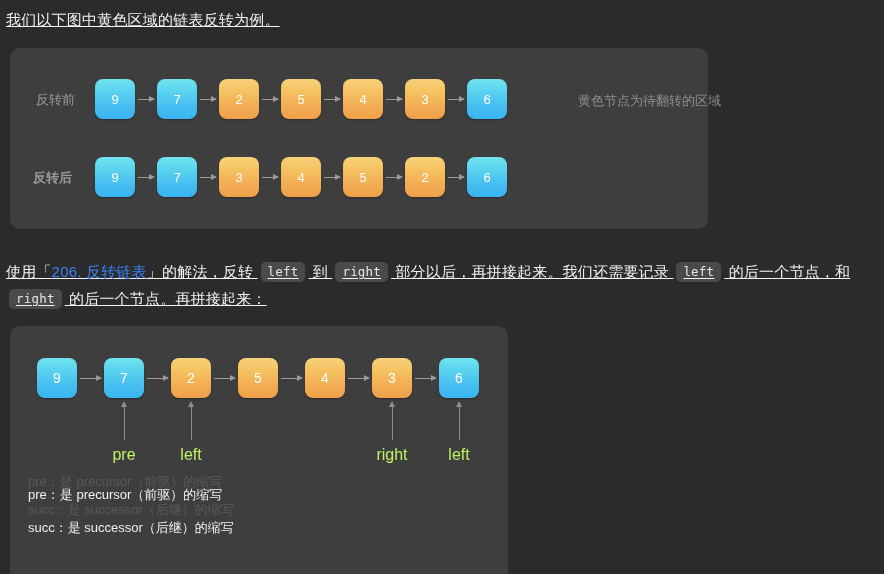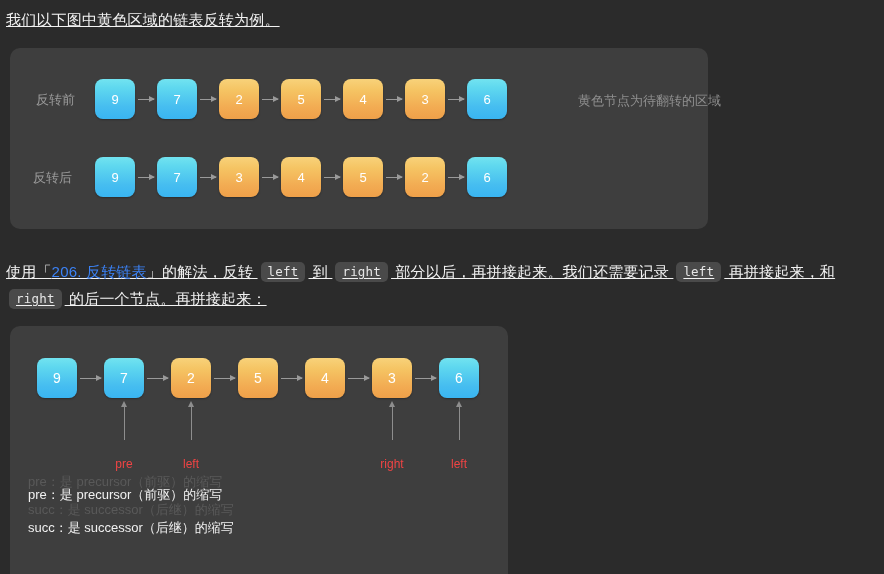--- a/index.html
+++ b/index.html
@@ -104,25 +104,24 @@
     position: absolute;
     top: -6px;
     left: -3.5px;
     width: 0; height: 0;
     border-bottom: 6px solid #8e8e8e;
     border-left: 3.5px solid transparent;
     border-right: 3.5px solid transparent;
   }
   .ptr-label {
     position: absolute;
-    color: #ef4444;
-    font-size: 12px;
+    color: #bef264;
+    font-size: 16px;
     text-align: center;
     user-select: none;
-    margin-top: 11px;
   }
 
   
   .row-label {
     position: absolute;
     color: #9a9a9a;
     font-size: 13px;
     user-select: none;
   }
   .legend {
@@ -150,21 +149,21 @@
 <body>
 
 <div id="page">
 
   <div class="para" style="left:6px; top:6px; width:860px;">
     <span>我们以下图中黄色区域的链表反转为例。</span>
   </div>
 
   <div class="panel" id="panel1" style="left:10px; top:48px; width:698px; height:181px;"></div>
 
-  <div class="para" style="left:6px; top:258px; width:874px;"><span>使用「</span><a class="lnk" href="#">206. 反转链表</a><span>」的解法，反转 </span><code class="code">left</code><span> 到 </span><code class="code">right</code><span> 部分以后，再拼接起来。我们还需要记录 </span><code class="code">left</code><span> 再拼接起来，和 </span><code class="code">right</code><span> 的后一个节点。再拼接起来：</span></div>
+  <div class="para" style="left:6px; top:258px; width:874px;"><span>使用「</span><a class="lnk" href="#">206. 反转链表</a><span>」的解法，反转 </span><code class="code">left</code><span> 到 </span><code class="code">right</code><span> 部分以后，再拼接起来。我们还需要记录 </span><code class="code">left</code><span> 的后一个节点，和 </span><code class="code">right</code><span> 的后一个节点。再拼接起来：</span></div>
 
   <div class="panel" id="panel2" style="left:10px; top:326px; width:498px; height:260px;"></div>
 
 <div class="row-label" style="left: 36px; top: 91px;">反转前</div>
     <div class="node blue" style="left: 95px; top: 79px; width: 40px; height: 40px; font-size: 13px;">
       <span>9</span>
     </div>
     <div class="arrow" style="left: 138px; top: 99px; width: 16px;"></div>
     <div class="node blue" style="left: 157px; top: 79px; width: 40px; height: 40px; font-size: 13px;">
       <span>7</span>
@@ -182,21 +181,21 @@
       <span>4</span>
     </div>
     <div class="arrow" style="left: 386px; top: 99px; width: 16px;"></div>
     <div class="node orange" style="left: 405px; top: 79px; width: 40px; height: 40px; font-size: 13px;">
       <span>3</span>
     </div>
     <div class="arrow" style="left: 448px; top: 99px; width: 16px;"></div>
     <div class="node blue" style="left: 467px; top: 79px; width: 40px; height: 40px; font-size: 13px;">
       <span>6</span>
     </div>
-    <div class="row-label" style="left: 33px; top: 169px;">反转后</div>
+    <div class="row-label" style="left: 33px; top: 169px; font-weight: bold;">反转后</div>
     <div class="node blue" style="left: 95px; top: 157px; width: 40px; height: 40px; font-size: 13px;">
       <span>9</span>
     </div>
     <div class="arrow" style="left: 138px; top: 177px; width: 16px;"></div>
     <div class="node blue" style="left: 157px; top: 157px; width: 40px; height: 40px; font-size: 13px;">
       <span>7</span>
     </div>
     <div class="arrow" style="left: 200px; top: 177px; width: 16px;"></div>
     <div class="node orange" style="left: 219px; top: 157px; width: 40px; height: 40px; font-size: 13px;">
       <span>3</span>

